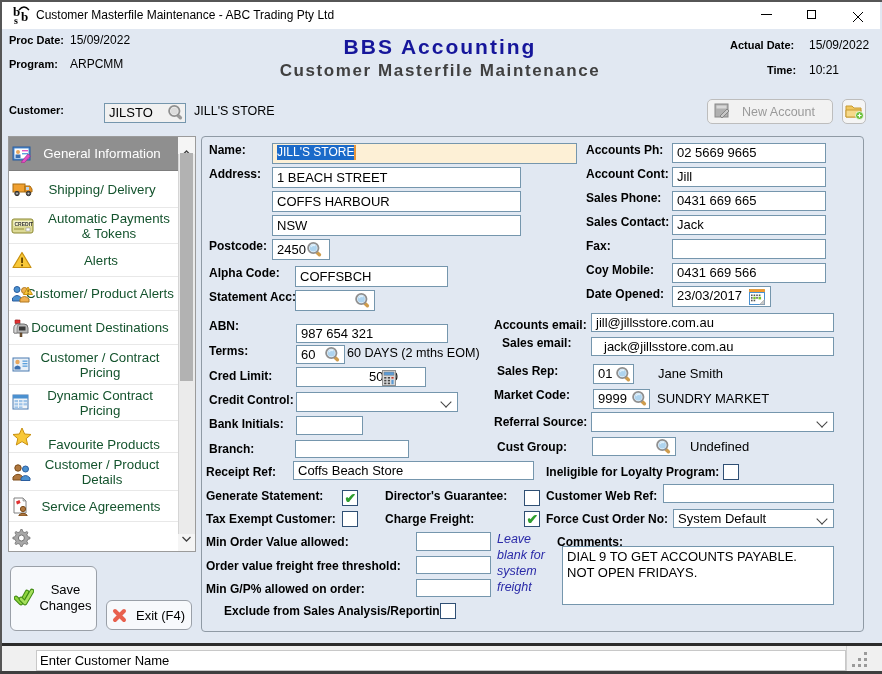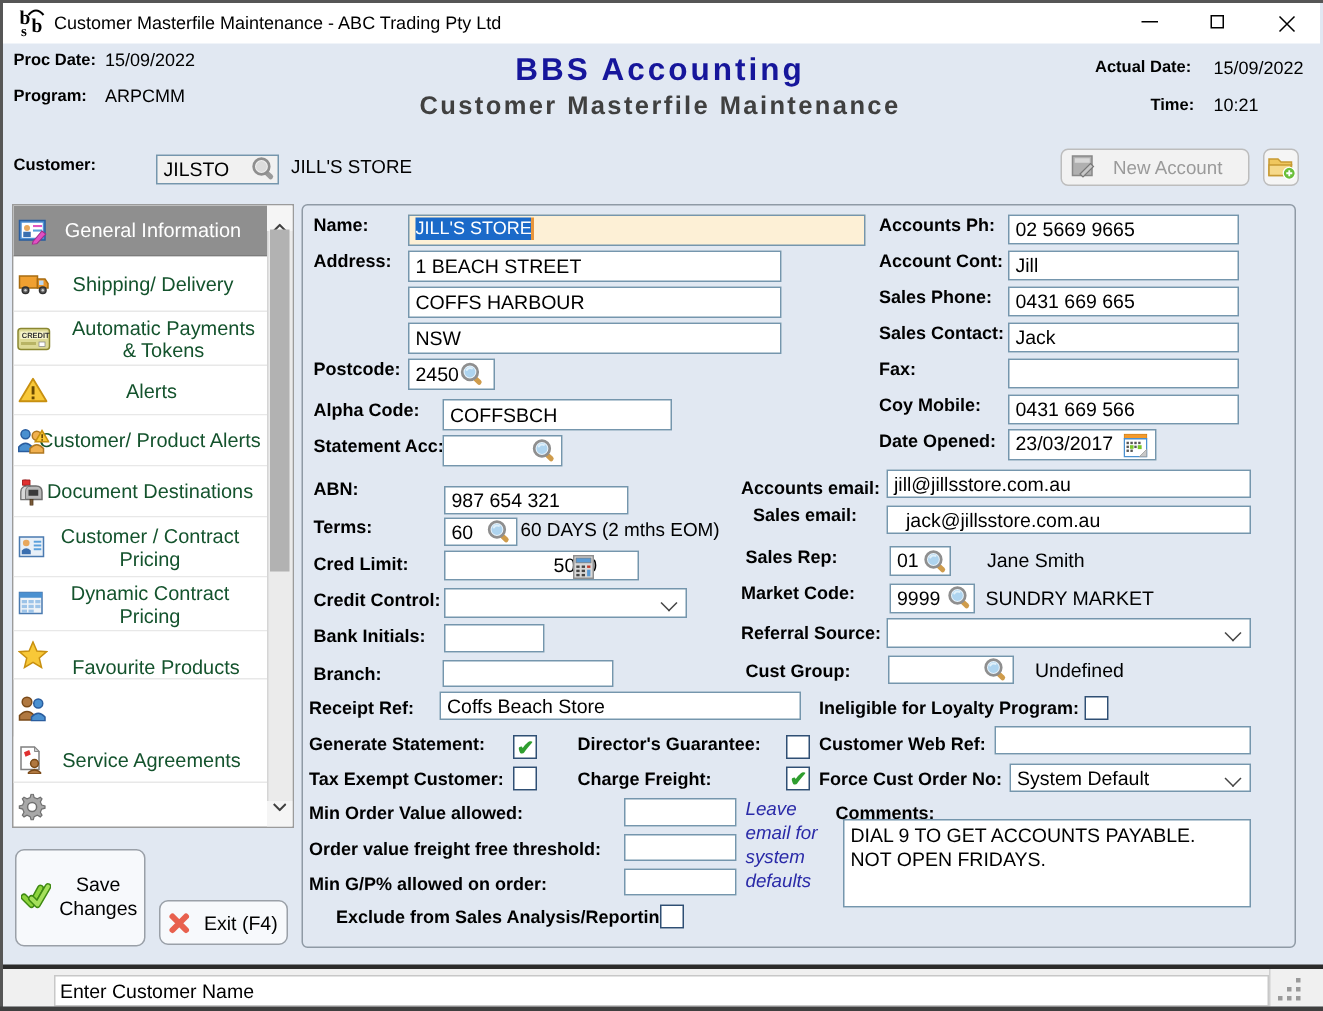--- a/index.html
+++ b/index.html
@@ -99,20 +99,23 @@
     </div>
   <div class="srow" style="top:208px;height:40px;padding-left:13px;">
       <span>Customer / Contract<br>Pricing</span>
     </div>
   <div class="srow" style="top:248px;height:36px;padding-left:13px;">
       <span>Dynamic Contract<br>Pricing</span>
     </div>
   <div class="srow" style="top:284px;height:32px;padding-left:21px;align-items:flex-end;">
       <span>Favourite Products</span>
     </div>
+  <div class="srow" style="top:316px;height:38px;padding-left:17px;">
+      <span>Customer / Product<br>Details</span>
+    </div>
   <div class="srow" style="top:354px;height:31px;padding-left:15px;">
       <span>Service Agreements</span>
     </div>
 
   <div class="sicon" style="top:9px;left:3px;"><svg width="22" height="17" viewBox="0 0 22 17">
         <rect x="1" y="1" width="17" height="13" fill="#4e8fd4" stroke="#2a5d9e"></rect>
         <rect x="2.5" y="2.5" width="14" height="10" fill="#fff"></rect>
         <circle cx="6" cy="6" r="2" fill="#e8a85e"></circle>
         <rect x="3.5" y="8.5" width="5" height="3.5" fill="#3a6fb0"></rect>
         <rect x="10" y="4" width="6" height="1.4" fill="#e056c0"></rect>
@@ -247,21 +250,21 @@
       <path d="M5.2 5.6 A2.8 2.8 0 0 1 8.6 4.6" stroke="#dff0fa" stroke-width="1.4" fill="none" stroke-linecap="round"></path>
     </svg></div>
 <div class="inp" style="left:295px;top:266px;width:153px;height:21px;line-height:19px;">COFFSBCH</div>
 <div class="inp" style="left:295px;top:290px;width:80px;height:21px;line-height:19px;"></div>
 <div class="mag" style="left:354px;top:292px;"><svg width="17" height="17" viewBox="0 0 17 17">
       <path d="M11 11.5 L13.4 13.8" stroke="#cf9c4c" stroke-width="3.4" stroke-linecap="round"></path>
       <circle cx="7.3" cy="7" r="5.2" fill="#e6f2fb" stroke="#8f8f8f" stroke-width="1.8"></circle>
       <circle cx="7.3" cy="7" r="3.6" fill="#aed4ef"></circle>
       <path d="M5.2 5.6 A2.8 2.8 0 0 1 8.6 4.6" stroke="#dff0fa" stroke-width="1.4" fill="none" stroke-linecap="round"></path>
     </svg></div>
-<div class="inp" style="left:296px;top:324px;width:123px;height:19px;line-height:17px;">987 654 321</div>
+<div class="inp" style="left:296px;top:324px;width:152px;height:19px;line-height:17px;">987 654 321</div>
 <div class="inp" style="left:296px;top:345px;width:49px;height:19px;line-height:17px;">60</div>
 <div class="mag" style="left:324px;top:346px;"><svg width="17" height="17" viewBox="0 0 17 17">
       <path d="M11 11.5 L13.4 13.8" stroke="#cf9c4c" stroke-width="3.4" stroke-linecap="round"></path>
       <circle cx="7.3" cy="7" r="5.2" fill="#e6f2fb" stroke="#8f8f8f" stroke-width="1.8"></circle>
       <circle cx="7.3" cy="7" r="3.6" fill="#aed4ef"></circle>
       <path d="M5.2 5.6 A2.8 2.8 0 0 1 8.6 4.6" stroke="#dff0fa" stroke-width="1.4" fill="none" stroke-linecap="round"></path>
     </svg></div>
 <div class="a t" style="left:347px;top:346px;font-size:12.6px;">60 DAYS (2 mths EOM)</div>
 <div class="inp" style="left:296px;top:367px;width:130px;height:20px;line-height:18px;padding-right:27px;text-align:right;">5000</div>
 <div class="a" style="left:382px;top:370px;width:14px;height:16px;"><svg width="14" height="16" viewBox="0 0 14 16">
@@ -285,21 +288,21 @@
 <div class="inp" style="left:295px;top:440px;width:114px;height:18px;line-height:16px;"></div>
 <div class="inp" style="left:293px;top:461px;width:241px;height:19px;line-height:17px;">Coffs Beach Store</div>
 <div class="cb ck" style="left:342px;top:490px;"></div>
 <div class="cb" style="left:524px;top:490px;"></div>
 <div class="cb" style="left:342px;top:511px;"></div>
 <div class="cb ck" style="left:524px;top:511px;"></div>
 <div class="inp" style="left:416px;top:532px;width:75px;height:19px;"></div>
 <div class="inp" style="left:416px;top:556px;width:75px;height:18px;"></div>
 <div class="inp" style="left:416px;top:579px;width:75px;height:18px;"></div>
 <div class="cb" style="left:440px;top:603px;"></div>
-<div class="a" style="left:497px;top:531px;width:56px;font-size:12.5px;font-style:italic;color:#2a2aa8;line-height:16px;">Leave email for system defaults</div>
+<div class="a" style="left:497px;top:531px;width:56px;font-size:12.5px;font-style:italic;color:#2a2aa8;line-height:16px;">Leave blank for system freight</div>
 
 <div class="a b" style="left:586px;top:143px;">Accounts Ph:</div>
 <div class="a b" style="left:586px;top:167px;">Account Cont:</div>
 <div class="a b" style="left:586px;top:191px;">Sales Phone:</div>
 <div class="a b" style="left:586px;top:215px;">Sales Contact:</div>
 <div class="a b" style="left:586px;top:239px;">Fax:</div>
 <div class="a b" style="left:586px;top:263px;">Coy Mobile:</div>
 <div class="a b" style="left:586px;top:287px;">Date Opened:</div>
 <div class="inp" style="left:672px;top:143px;width:154px;height:20px;line-height:17px;">02 5669 9665</div>
 <div class="inp" style="left:672px;top:167px;width:154px;height:20px;line-height:17px;">Jill</div>

